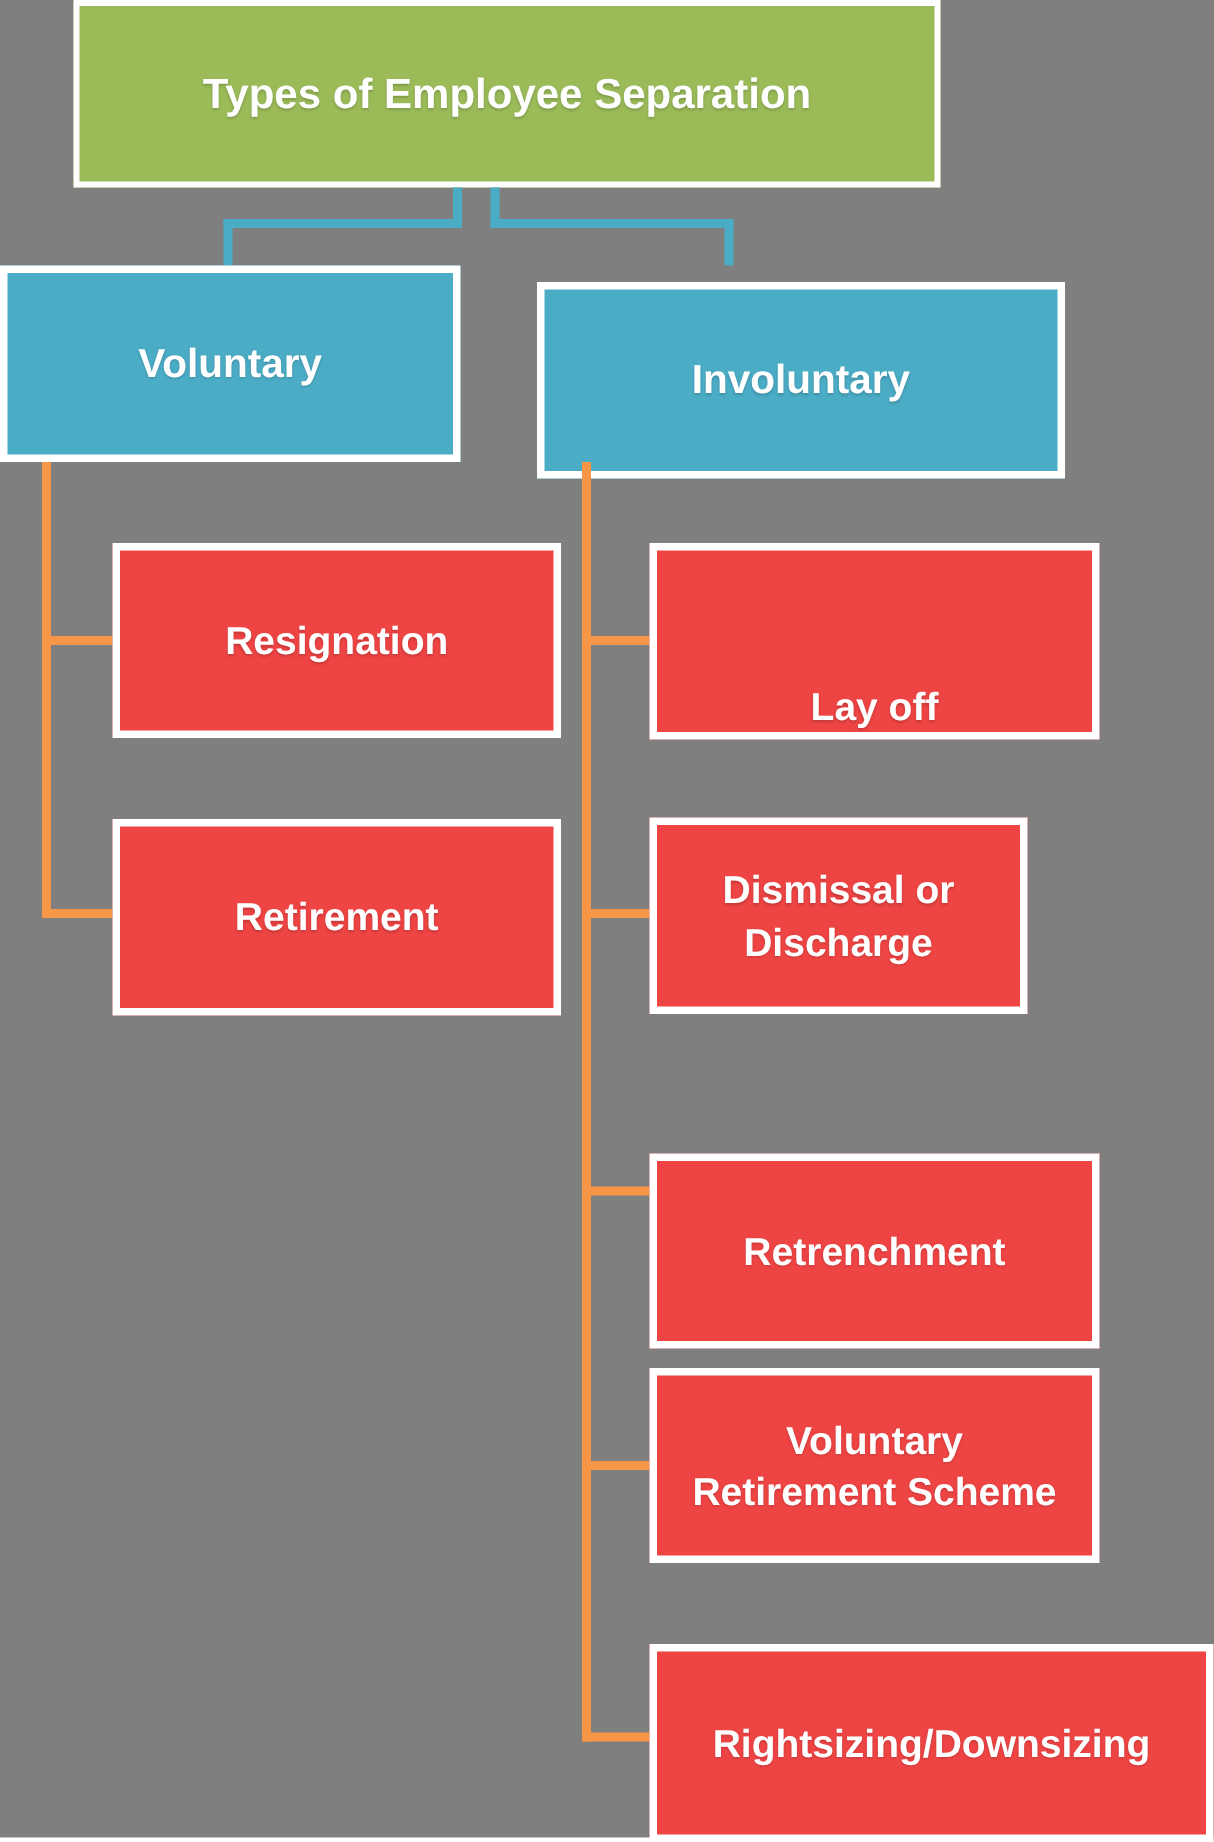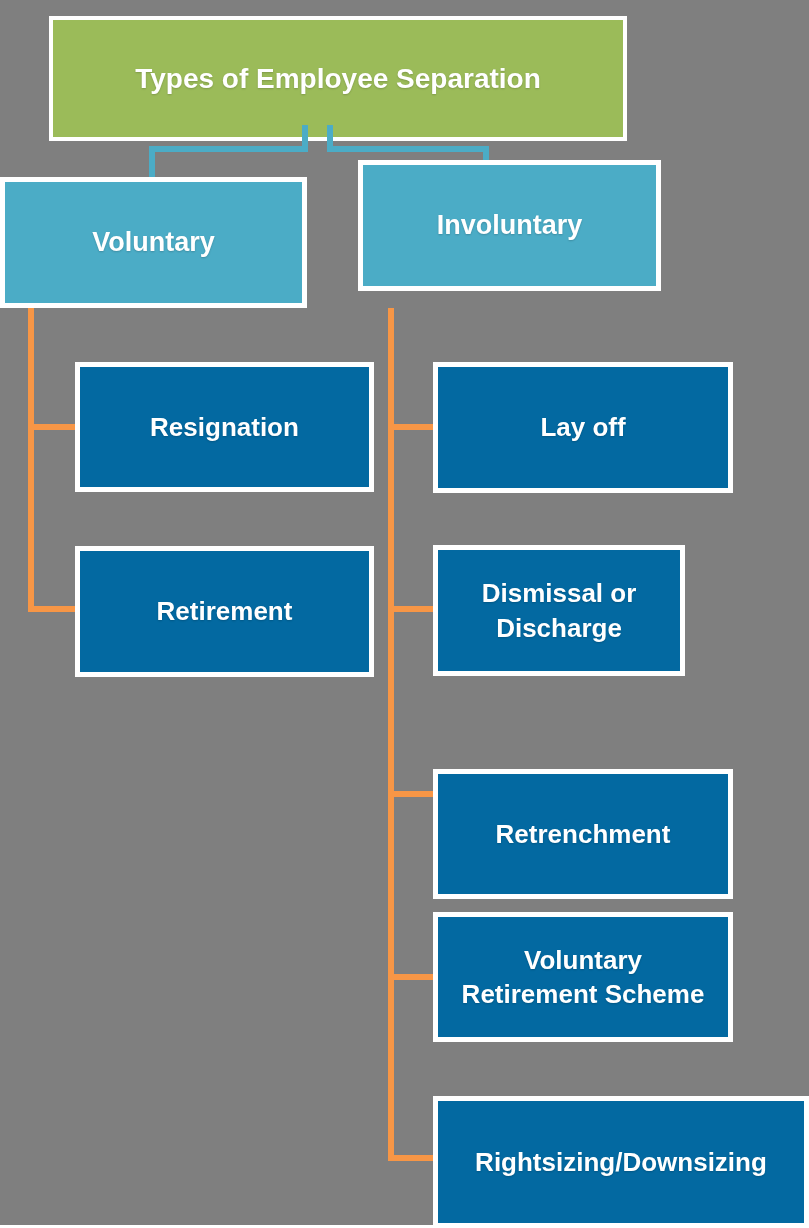--- a/index.html
+++ b/index.html
@@ -30,58 +30,58 @@
     background: #9BBB59;
     border: 4px solid #FFFFFF;
     font-size: 28px;
   }
   .node-branch {
     background: #4BACC6;
     border: 5px solid #FFFFFF;
     font-size: 27px;
   }
   .node-leaf {
-    background: #0369a1;
+    background: #ef4444;
     border: 5px solid #FFFFFF;
     font-size: 26px;
     line-height: 1.32;
   }
   .conn { position: absolute; }
   .conn-blue { background: #4BACC6; }
   .conn-orange { background: #F79646; }
   .slide-edge { position: absolute; background: #FFFFFF; }
 
   
-  #root-node        { left: 49px;  top: 0px;    width: 578px; height: 125px; margin-top: 16px; }
+  #root-node        { left: 49px;  top: 0px;    width: 578px; height: 125px; }
   
   #c-stub-left      { left: 302px; top: 125px;  width: 6px;   height: 27px; }
   #c-stub-right     { left: 327px; top: 125px;  width: 6px;   height: 27px; }
   #c-h-left         { left: 149px; top: 146px;  width: 159px; height: 6px; }
   #c-h-right        { left: 327px; top: 146px;  width: 162px; height: 6px; }
   #c-v-left         { left: 149px; top: 146px;  width: 6px;   height: 31px; }
   #c-v-right        { left: 483px; top: 146px;  width: 6px;   height: 31px; }
   
   #voluntary-node   { left: 0px;   top: 177px;  width: 307px; height: 131px; }
-  #involuntary-node { left: 358px; top: 160px;  width: 303px; height: 131px; }
+  #involuntary-node { left: 358px; top: 188px;  width: 352px; height: 131px; }
   
   #o-v-left         { left: 28px;  top: 308px;  width: 6px;   height: 304px; }
   #o-b-l1           { left: 28px;  top: 424px;  width: 47px;  height: 6px; }
   #o-b-l2           { left: 28px;  top: 606px;  width: 47px;  height: 6px; }
   
   #o-v-right        { left: 388px; top: 308px;  width: 6px;   height: 853px; }
   #o-b-r1           { left: 388px; top: 424px;  width: 45px;  height: 6px; }
   #o-b-r2           { left: 388px; top: 606px;  width: 45px;  height: 6px; }
   #o-b-r3           { left: 388px; top: 791px;  width: 45px;  height: 6px; }
   #o-b-r4           { left: 388px; top: 974px;  width: 45px;  height: 6px; }
   #o-b-r5           { left: 388px; top: 1155px; width: 45px;  height: 6px; }
   
   #resignation-node { left: 75px;  top: 362px;  width: 299px; height: 130px; }
   #retirement-node  { left: 75px;  top: 546px;  width: 299px; height: 131px; text-align: center; }
   
-  #layoff-node      { left: 433px; top: 362px;  width: 300px; height: 131px; }
+  #layoff-node      { left: 433px; top: 362px;  width: 300px; height: 131px; align-items: flex-end; }
   #dismissal-node   { left: 433px; top: 545px;  width: 252px; height: 131px; }
   #retrenchment-node{ left: 433px; top: 729px;  width: 300px; height: 130px; margin-top: 40px; }
   #vrs-node         { left: 433px; top: 912px;  width: 300px; height: 130px; }
   #rightsizing-node { left: 433px; top: 1096px; width: 376px; height: 132px; text-align: right; }
   
   #edge-bottom      { left: 0px;   top: 1225px; width: 809px; height: 3px; }
 </style>
 </head>
 <body>
 

